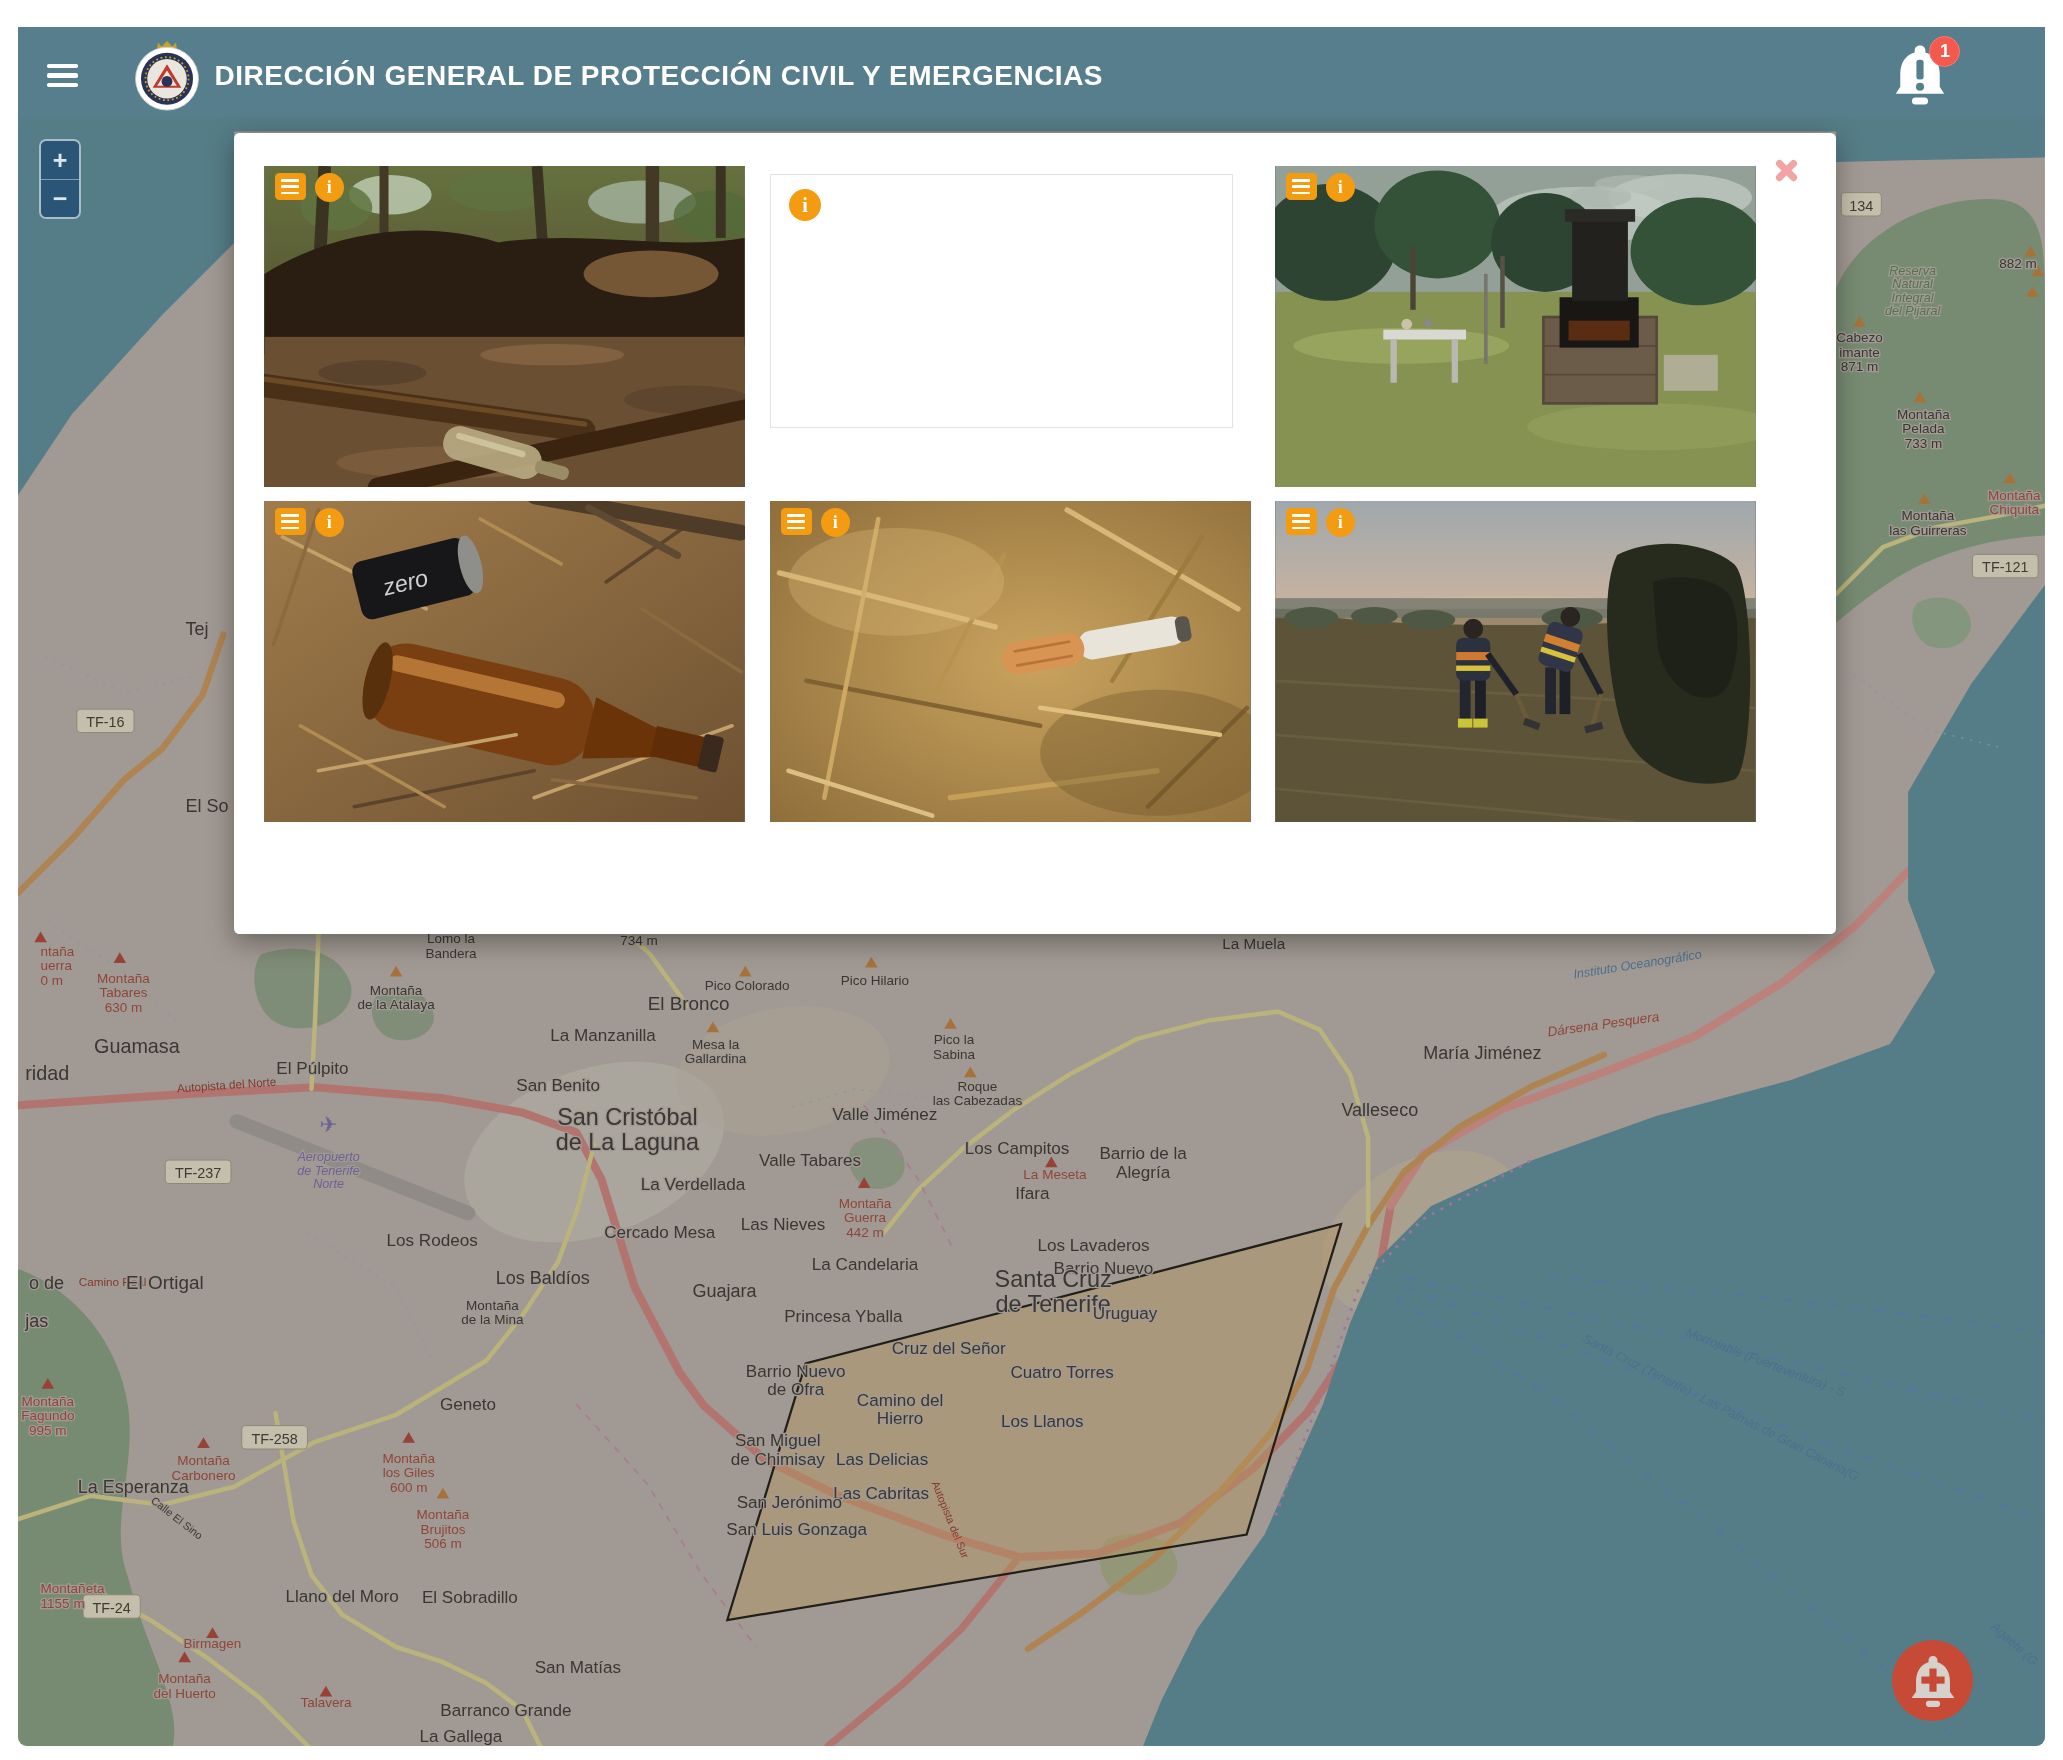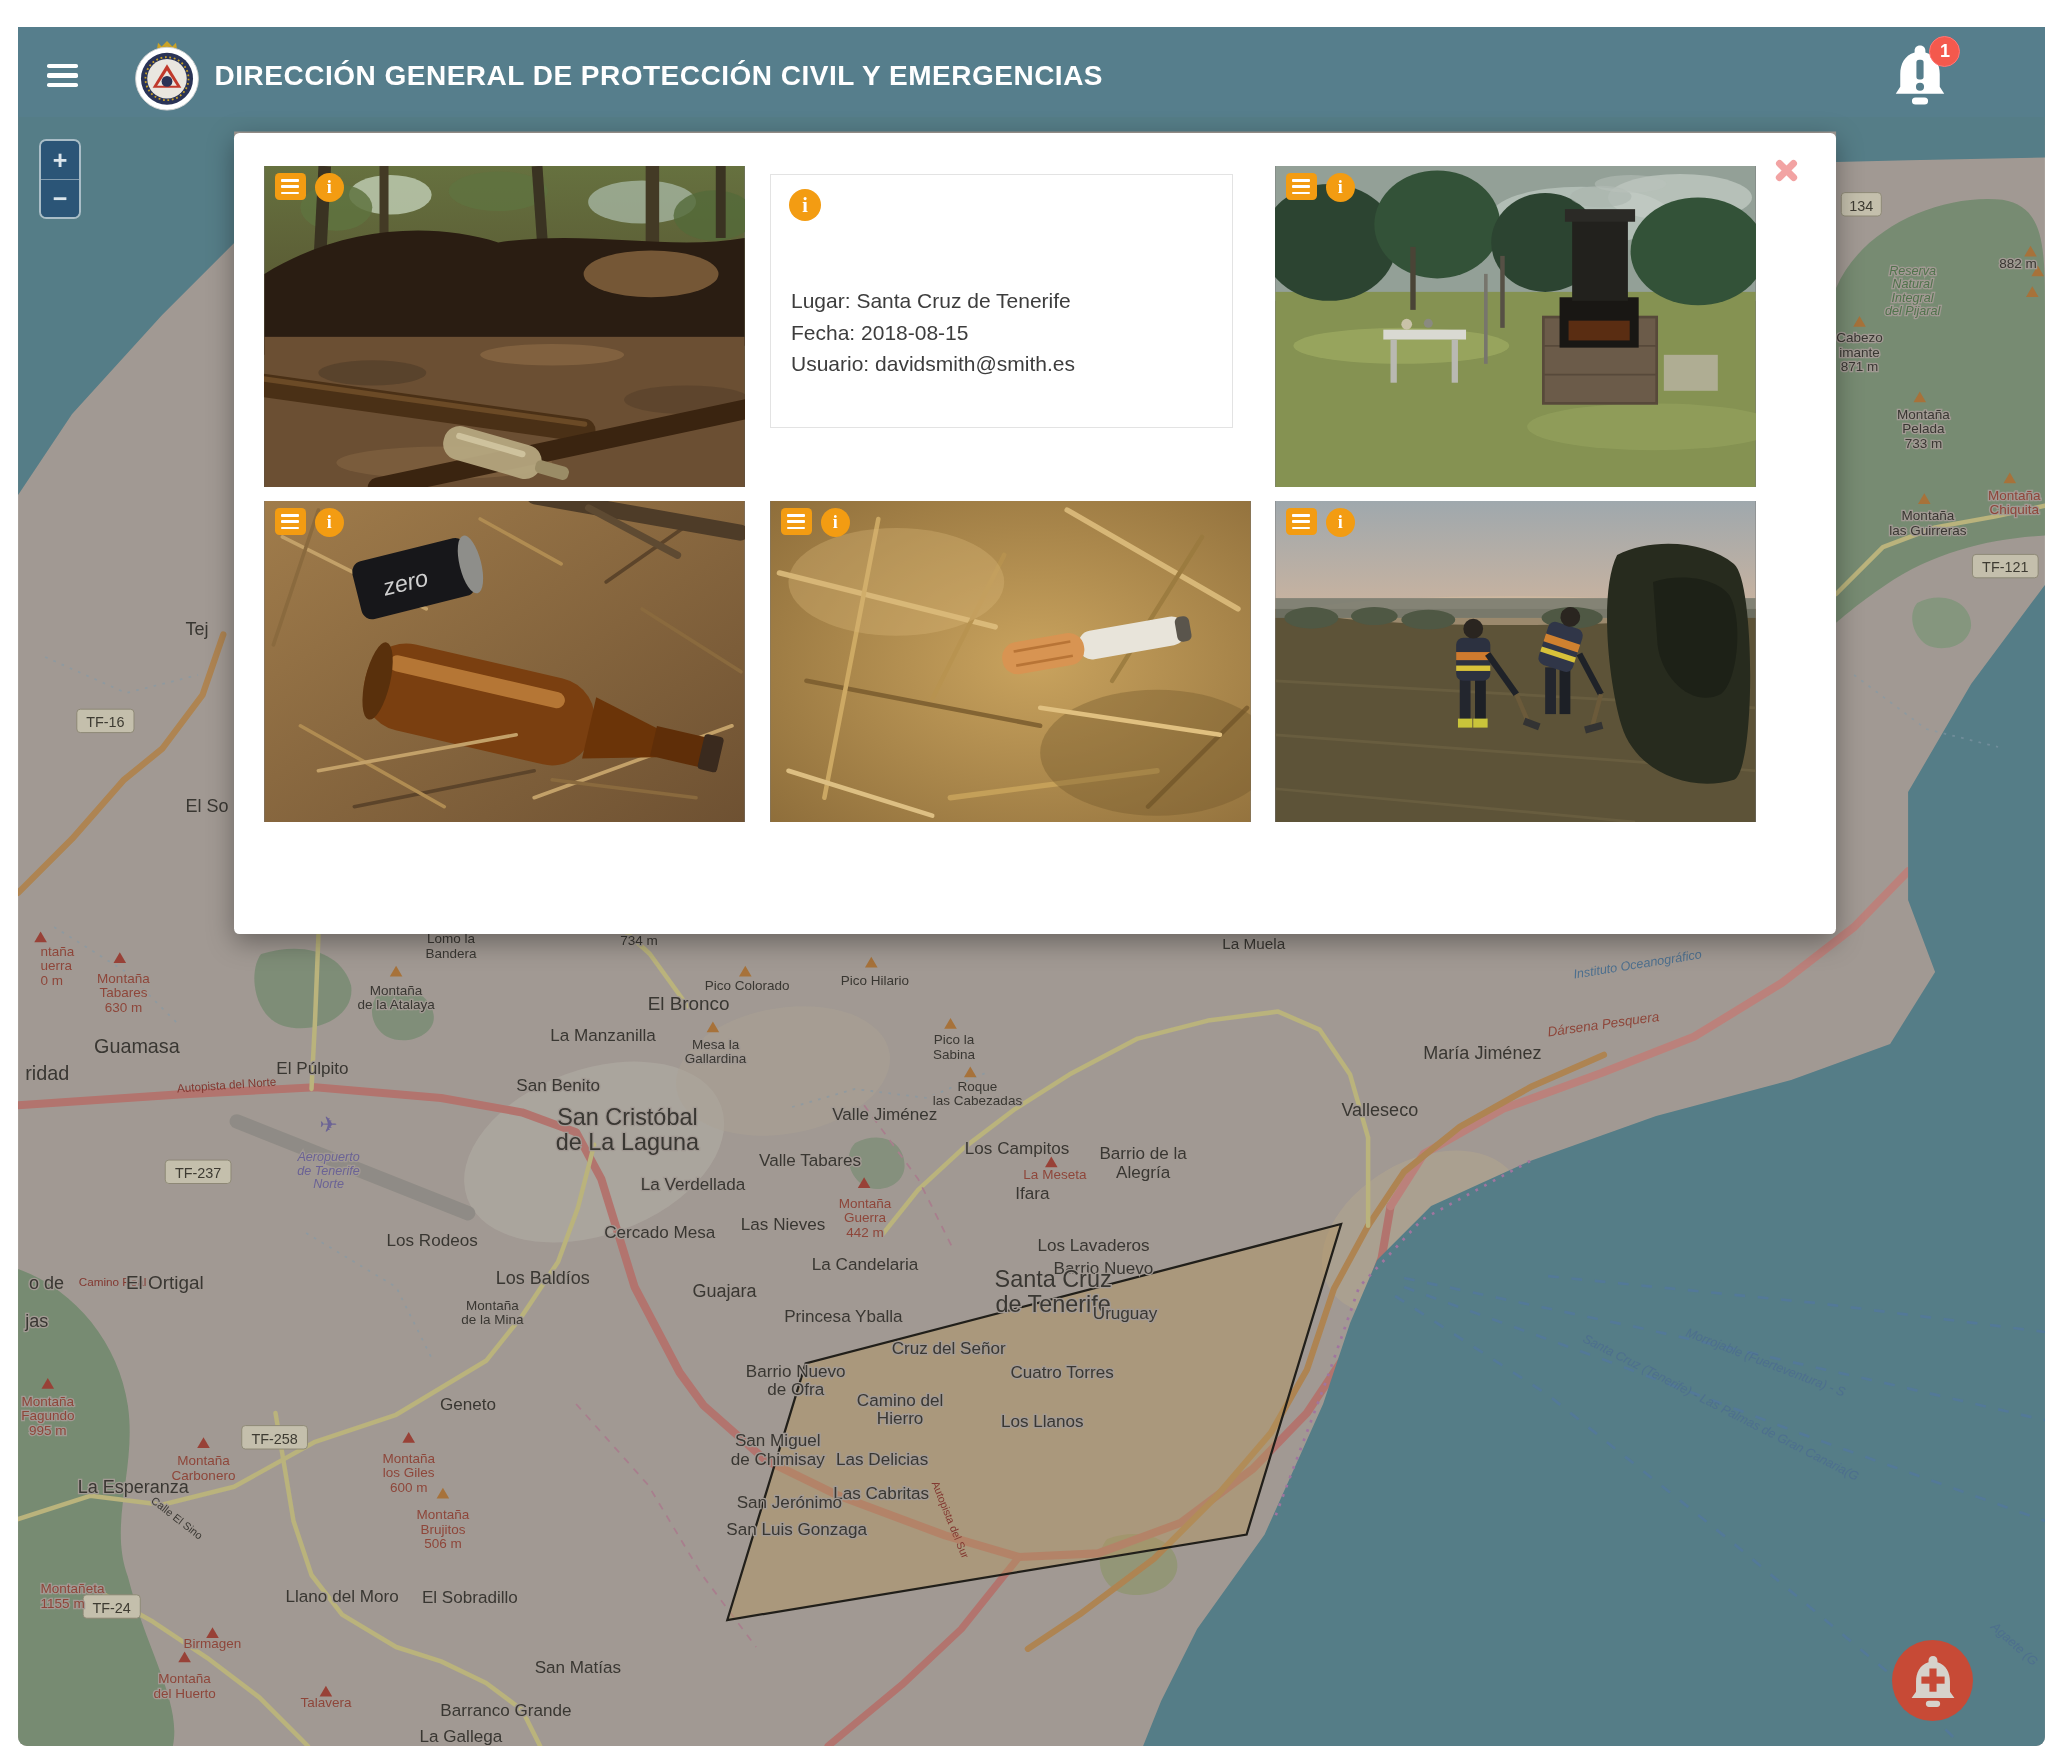--- a/index.html
+++ b/index.html
@@ -306,25 +306,20 @@
           <b></b>
           <b></b>
           <b></b>
         </div>
       <div class="btn-info">i</div>
     </div>
   </div>
 
   <div class="info-card">
     <div class="btn-info">i</div>
-    <div class="info-lines">
-      <div>Lugar: Santa Cruz de Tenerife</div>
-      <div>Fecha: 2018-08-15</div>
-      <div>Usuario: davidsmith@smith.es</div>
-    </div>
   </div>
 
   <div class="photo" style="left:1041px;top:33px;" aria-label="Stone barbecue grill smoking in a grassy clearing">
     <svg width="481" height="321" viewBox="0 0 534 357">
       <rect width="534" height="150" fill="#93a097"></rect>
       <rect y="140" width="534" height="217" fill="#859252"></rect>
       <ellipse cx="340" cy="55" rx="100" ry="32" fill="#b9c4bd" opacity=".8"></ellipse>
       <ellipse cx="450" cy="35" rx="80" ry="26" fill="#c4cdc6" opacity=".7"></ellipse>
       <ellipse cx="60" cy="85" rx="75" ry="65" fill="#2c4431"></ellipse>
       <ellipse cx="180" cy="65" rx="70" ry="60" fill="#335238"></ellipse>

